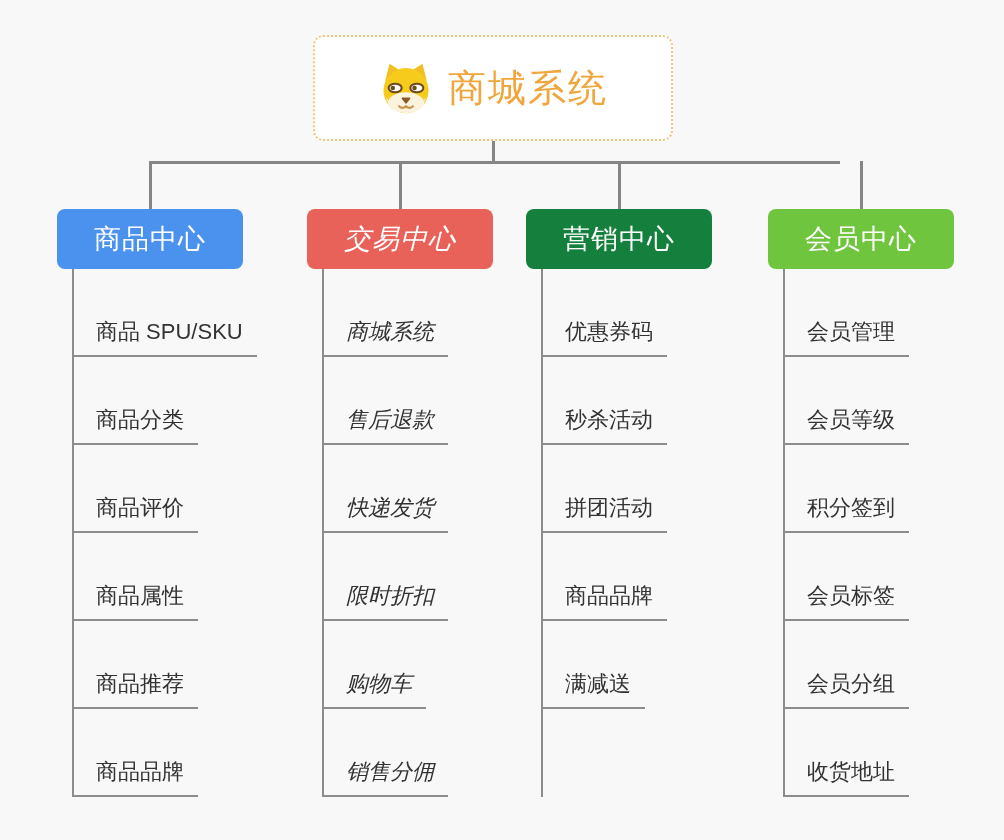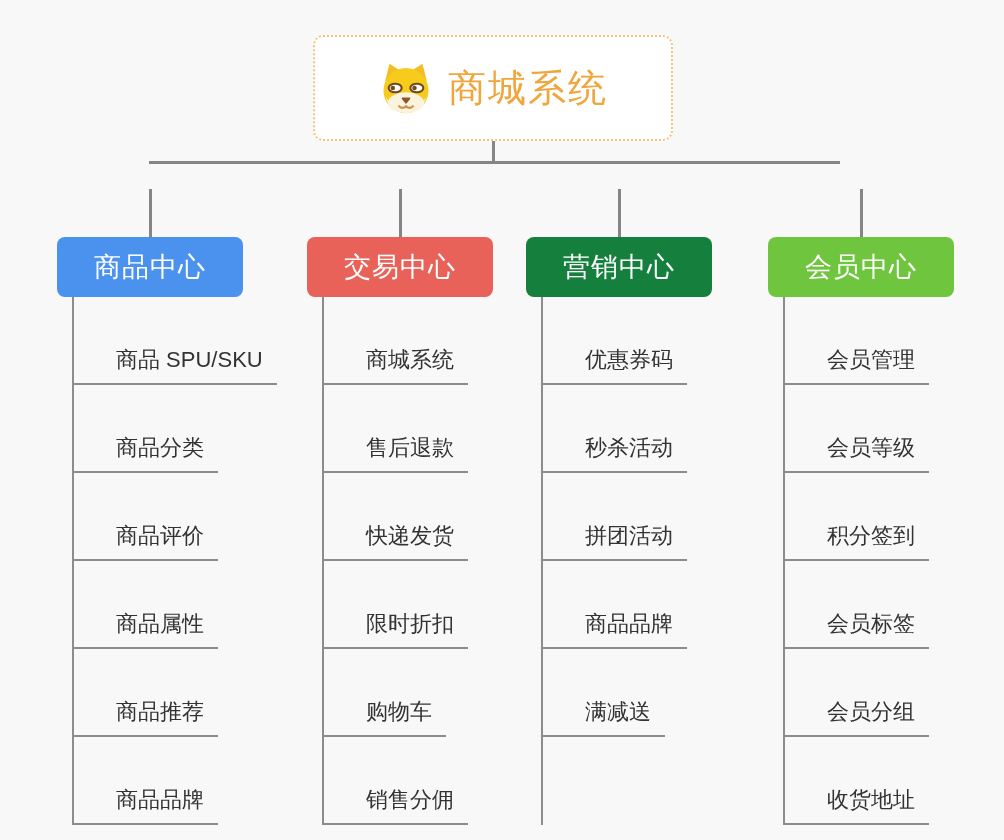--- a/index.html
+++ b/index.html
@@ -20,36 +20,36 @@
   }
   .root-icon svg{display:block;}
   .root-title{font-size:38px;color:#F0A63C;letter-spacing:2px;white-space:nowrap;}
 
   
   .line{position:absolute;background:#858585;}
   .root-stem{left:492px;top:141px;width:3px;height:23px;}
   .h-line{left:149px;top:161px;width:691px;height:3px;}
 
   
-  .branch{position:absolute;top:209px;width:250px;margin-top:28px;}
+  .branch{position:absolute;top:209px;width:250px;}
   .stem{left:92px;top:-48px;width:3px;height:48px;}
   .branch-header{
     position:relative;width:186px;height:60px;border-radius:8px;
     display:flex;align-items:center;justify-content:center;
     color:#ffffff;font-size:27px;letter-spacing:1px;
   }
   .items{position:relative;margin-left:15px;}
   .items::before{
     content:'';position:absolute;left:0;top:0;width:2px;height:528px;
     background:#8C8C8C;
   }
   .item{height:88px;display:flex;align-items:flex-end;}
   .item-label{
     display:inline-block;border-bottom:2px solid #8C8C8C;
-    padding:0 14px 8px 44px;font-size:22px;color:#333333;white-space:nowrap;
+    padding:0 14px 8px 24px;font-size:22px;color:#333333;white-space:nowrap;
   }
 </style>
 </head>
 <body>
 
 <div class="canvas">
 
   <div class="root-node">
     <span class="root-icon">
       <svg width="56" height="52" viewBox="0 0 64 60" xmlns="http://www.w3.org/2000/svg">
@@ -93,21 +93,21 @@
           </div>
           <div class="item">
             <span class="item-label">商品推荐</span>
           </div>
           <div class="item">
             <span class="item-label">商品品牌</span>
           </div>
         </div>
     </div>
 
-    <div class="branch" style="left: 307px;">
+    <div class="branch" style="left: 307px; font-style: italic;">
       <div class="line stem"></div>
       <div class="branch-header" style="background: rgb(232, 98, 90);">
         <span class="branch-label">交易中心</span>
       </div>
       <div class="items">
           <div class="item">
             <span class="item-label">商城系统</span>
           </div>
           <div class="item">
             <span class="item-label">售后退款</span>

